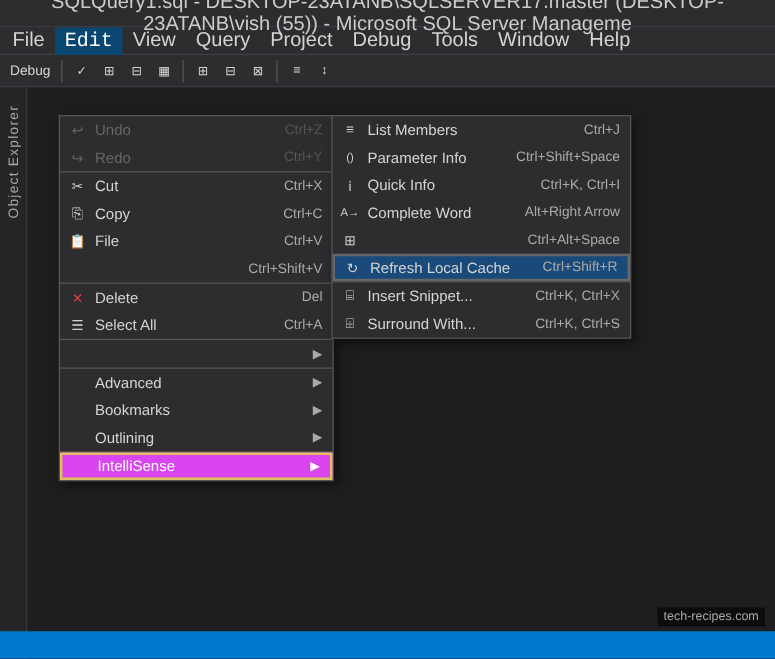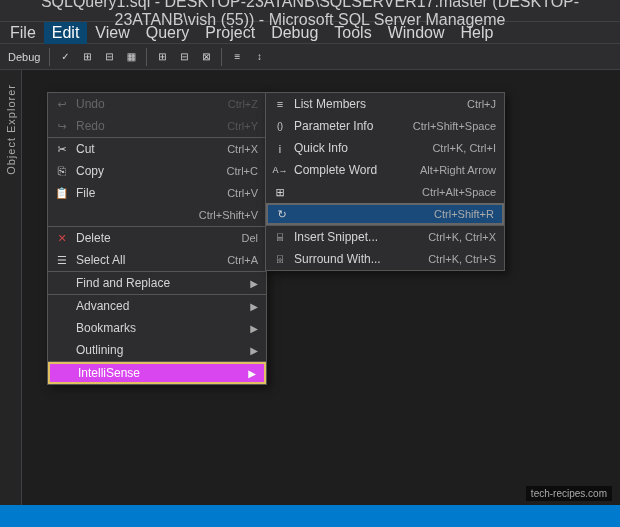--- a/index.html
+++ b/index.html
@@ -40,20 +40,21 @@
       padding: 2px 8px;
       color: #d4d4d4;
       cursor: pointer;
       font-size: 16px;
       height: 22px;
       display: flex;
       align-items: center;
     }
     .menu-item:hover, .menu-item.active {
       background: #3f3f46;
+      font-family: Liberation Mono, monospace;
     }
     .menu-item.active {
       background: #094771;
       color: #ffffff;
     }
 
     
     .toolbar {
       background: #2d2d30;
       height: 26px;
@@ -310,21 +311,20 @@
 
       <div class="menu-row">
         <span class="icon">☰</span>
         <span>Select All</span>
         <span class="shortcut">Ctrl+A</span>
       </div>
 
       <div class="menu-row separator-row"></div>
 
       <div class="menu-row">
-        <span>Find and Replace</span>
         <span class="arrow">▶</span>
       </div>
 
 
       <div class="menu-row separator-row"></div>
 
 
       <div class="menu-row">
         <span>Advanced</span>
         <span class="arrow">▶</span>
@@ -374,20 +374,21 @@
         <span class="shortcut">Alt+Right Arrow</span>
       </div>
 
       <div class="menu-row">
         <span class="icon">⊞</span>
         <span class="shortcut">Ctrl+Alt+Space</span>
       </div>
 
       <div class="menu-row refresh-row">
         <span class="icon">↻</span>
+        <span>Refresh Local Cache</span>
         <span class="shortcut">Ctrl+Shift+R</span>
       </div>
 
       <div class="menu-row separator-row"></div>
 
       <div class="menu-row">
         <span class="icon">⌸</span>
         <span>Insert Snippet...</span>
         <span class="shortcut">Ctrl+K, Ctrl+X</span>
       </div>

